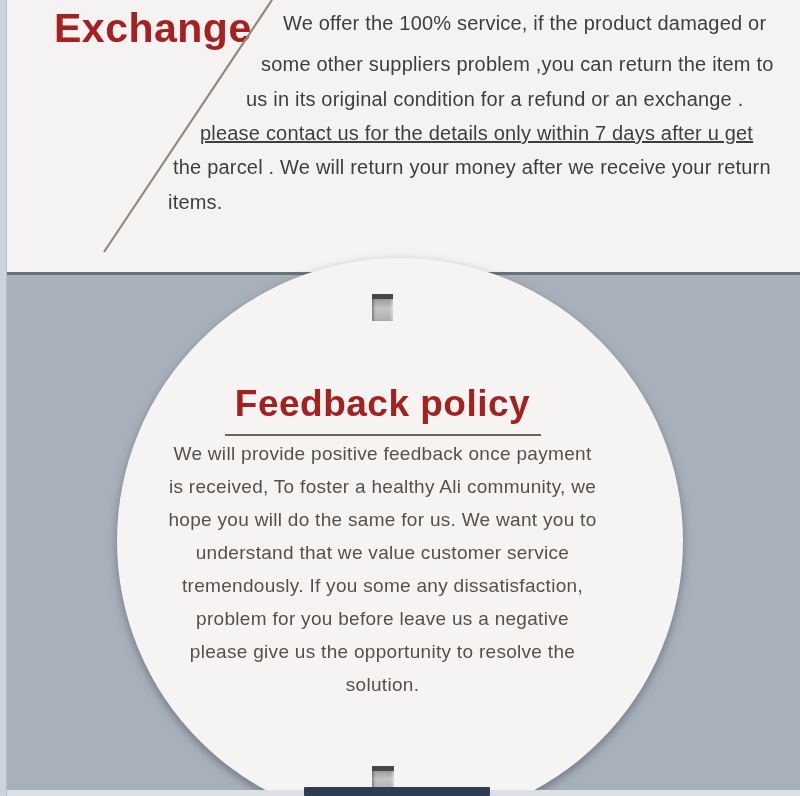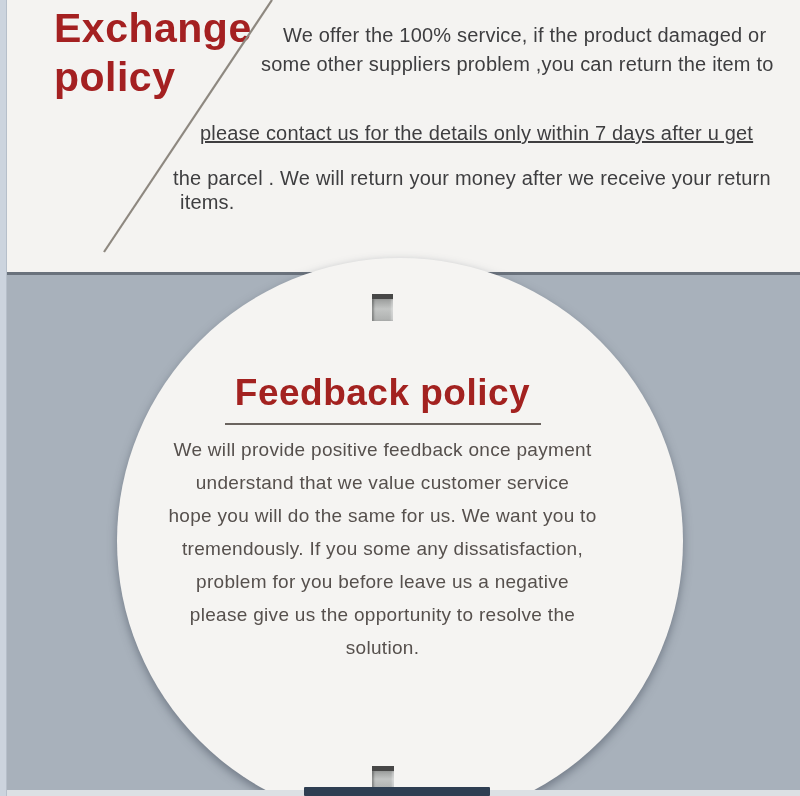--- a/index.html
+++ b/index.html
@@ -32,26 +32,26 @@
   }
   .diagonal-svg { position: absolute; left: 0; top: 0; }
 
   .ex-line {
     position: absolute;
     white-space: nowrap;
     color: #3e3e40;
     font-size: 20px;
     letter-spacing: 0.2px;
   }
-  .ex-line-0 { left: 283px; top: 24px; }
+  .ex-line-0 { left: 283px; top: 12px; }
   .ex-line-1 { left: 261px; top: 53px; text-align: right; }
   .ex-line-2 { left: 246px; top: 88px; }
   .ex-line-3 { left: 200px; top: 122px; text-decoration: underline; }
-  .ex-line-4 { left: 173px; top: 167px; }
-  .ex-line-5 { left: 180px; top: 191px; }
+  .ex-line-4 { left: 173px; top: 156px; }
+  .ex-line-5 { left: 168px; top: 191px; }
 
   
   .feedback-section {
     position: absolute;
     left: 0; top: 272px;
     width: 800px; height: 524px;
     background: #a8b1bb;
     border-top: 3px solid #6a727c;
   }
 
@@ -68,27 +68,28 @@
     position: absolute;
     left: 85px; top: 372px;
     width: 595px;
     text-align: center;
   }
   .fb-title {
     color: #a32220;
     font-size: 37px;
     font-weight: bold;
     letter-spacing: 0.5px;
+    margin-top: 11px;
   }
   .fb-underline {
     width: 316px; height: 2px;
     background: #6a645f;
     margin: 9px auto 0 auto;
   }
-  .fb-lines { margin-top: 8px; }
+  .fb-lines { margin-top: 1px; }
   .fb-line {
     color: #56504d;
     font-size: 19px;
     line-height: 33px;
     letter-spacing: 0.3px;
     white-space: nowrap;
   }
 
   
   .punch-hole {
@@ -126,43 +127,44 @@
 </head>
 <body>
 
 <div class="frame">
 
   <div class="feedback-section"></div>
 
   <div class="exchange-section">
     <div class="exchange-title">
       <div>Exchange</div>
-      <div>policy</div>
     </div>
 
     <svg class="diagonal-svg" width="800" height="272">
       <line x1="272" y1="0" x2="104" y2="252" stroke="#8e8880" stroke-width="2.2"></line>
     </svg>
 
     <div class="ex-line ex-line-0">We offer the 100% service, if the product damaged or</div>
     <div class="ex-line ex-line-1">some other suppliers problem ,you can return the item to</div>
+    <div class="ex-line ex-line-2">us in its original condition for a refund or an exchange .</div>
     <div class="ex-line ex-line-3">please contact us for the details only within 7 days after u get</div>
     <div class="ex-line ex-line-4">the parcel . We will return your money after we receive your return</div>
     <div class="ex-line ex-line-5">items.</div>
   </div>
 
   <div class="feedback-circle"></div>
 
   <div class="fb-content">
     <div class="fb-title">Feedback policy</div>
     <div class="fb-underline"></div>
     <div class="fb-lines">
       <div class="fb-line">We will provide positive feedback once payment</div>
+      <div class="fb-line">is received, To foster a healthy Ali community, we</div>
+      <div class="fb-line">hope you will do the same for us. We want you to</div>
       <div class="fb-line">understand that we value customer service</div>
-      <div class="fb-line">hope you will do the same for us. We want you to</div>
       <div class="fb-line">tremendously. If you some any dissatisfaction,</div>
       <div class="fb-line">problem for you before leave us a negative</div>
       <div class="fb-line">please give us the opportunity to resolve the</div>
       <div class="fb-line">solution.</div>
     </div>
   </div>
 
   <div class="punch-hole punch-hole-top"></div>
   <div class="punch-hole punch-hole-bottom"></div>
 

